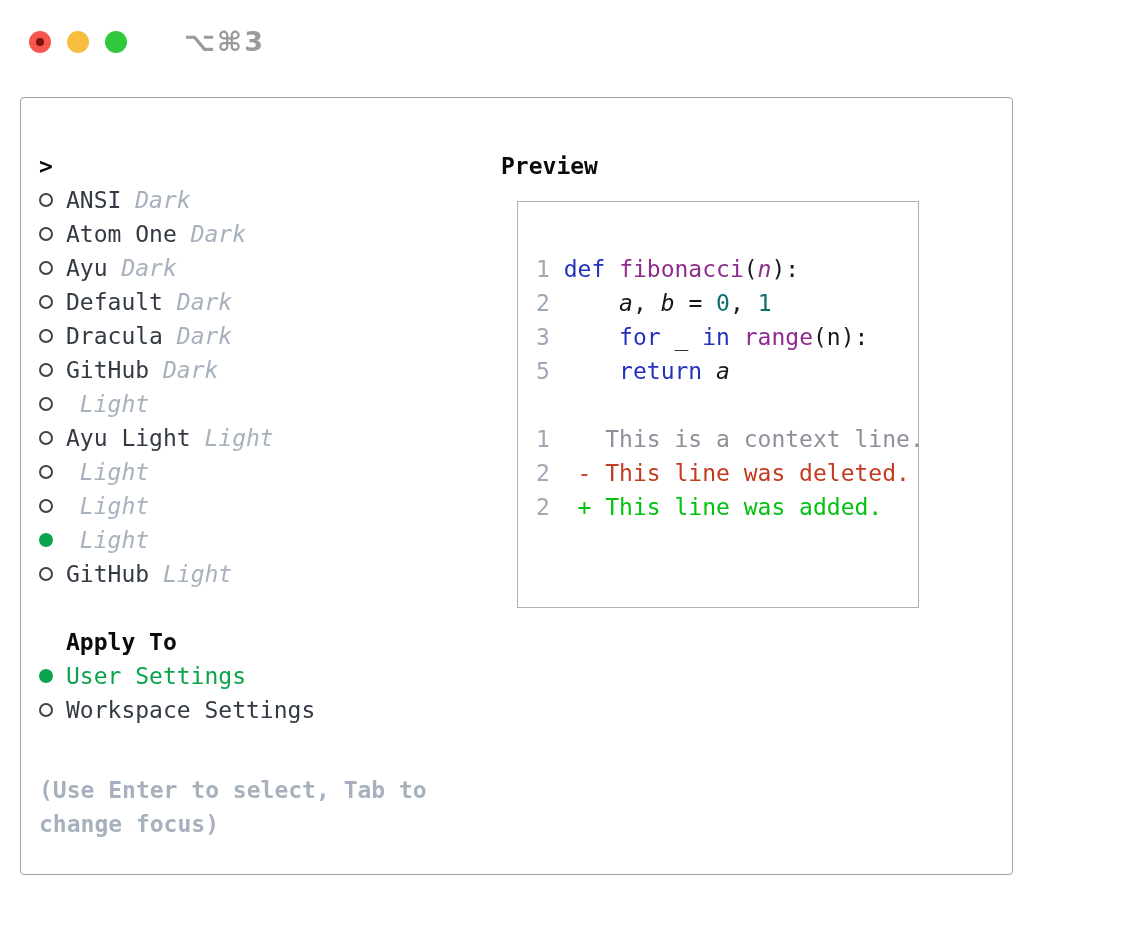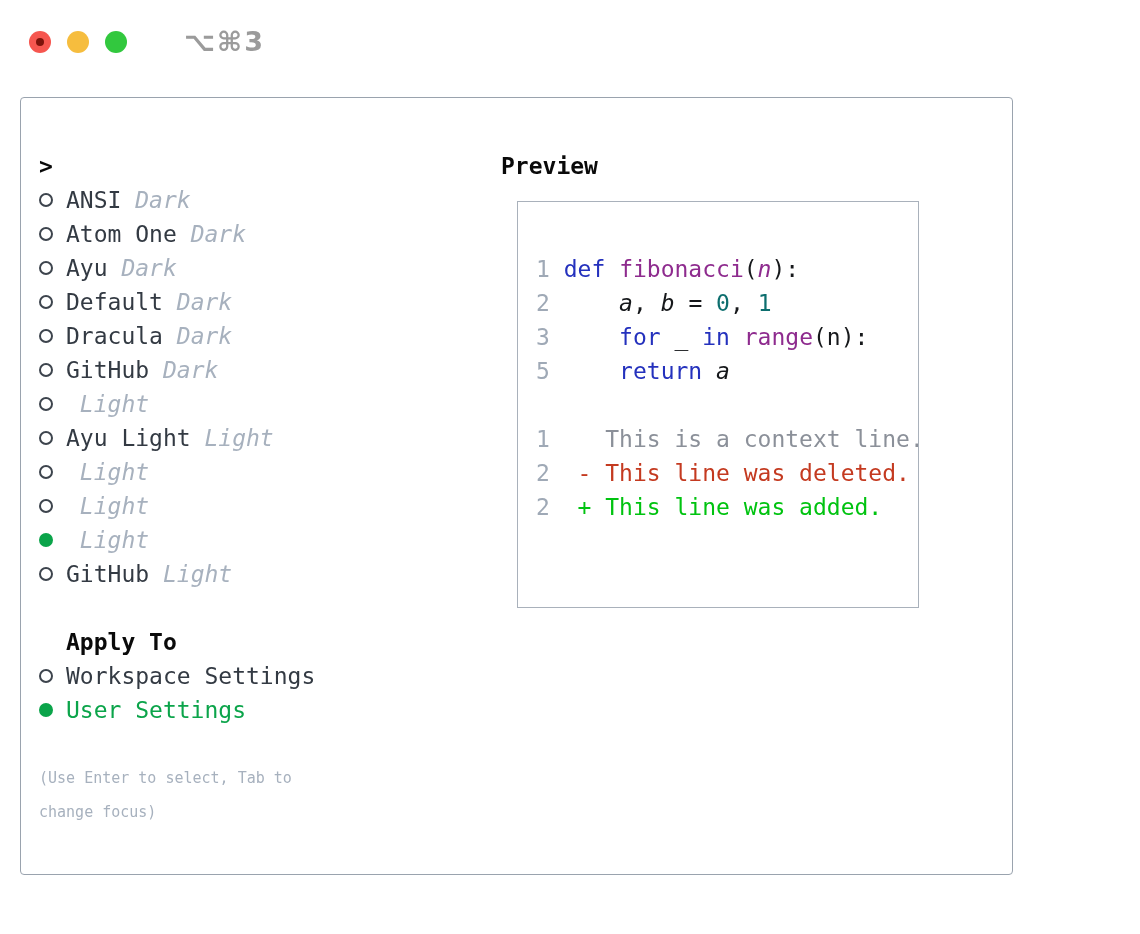--- a/index.html
+++ b/index.html
@@ -30,22 +30,22 @@
   .marker { width:27px; flex:none; display:flex; align-items:center; }
   .prompt { font-weight:700; color:var(--heading-text,#0a0a0a); display:inline; }
   .hdr   { font-weight:700; color:var(--heading-text,#0a0a0a); }
   .circle { width:14px; height:14px; border-radius:50%;
             border:2px solid var(--circle-ring,#3d444d); background:transparent; }
   .circle.sel { border-color:var(--accent-green,#0ba44a); background:var(--accent-green,#0ba44a); }
   .name { color:var(--list-text,#333a43);text-align:center; }
   .name.sel { color:var(--accent-green,#0ba44a); }
   .tag  { color:var(--tag-text,#a7b1be); margin-left:1ch;font-style:italic; }
 
-  .hint { margin-top:0; font-size:15px; line-height:34px; color:var(--hint-text,#a7b1be);
-          white-space:pre-line; }
+  .hint { margin-top:12px; font-size:23px; line-height:34px; color:var(--hint-text,#a7b1be);
+          white-space:pre-line;font-weight:bold; }
 
   
   .preview-box { margin-left:16px; margin-top:18px; width:402px; height:407px;
                  border:1.5px solid var(--preview-border,#a9b1bb);
                  padding:50px 0 0 18px; overflow:hidden; }
   .pline { white-space:pre; font-size:23px; line-height:34px; height:34px; }
   .tk-ln  { color:var(--line-number,#9fa9b6); }
   .tk-pl  { color:var(--code-plain,#16181b); }
   .tk-kw  { color:var(--code-keyword,#2431bd); }
   .tk-fn  { color:var(--code-function,#8e2b8e); }
@@ -86,22 +86,22 @@
         <div class="row"><span class="marker"><span class="circle"></span></span><span class="tag">Light</span></div>
         <div class="row"><span class="marker"><span class="circle sel"></span></span><span class="tag">Light</span></div>
         <div class="row"><span class="marker"><span class="circle"></span></span><span class="name">GitHub</span><span class="tag">Light</span></div>
       </div>
     <div class="blank"></div>
     <div class="row">
       <span class="marker"></span>
       <span class="hdr">Apply To</span>
     </div>
     <div id="apply-list">
+        <div class="row"><span class="marker"><span class="circle sel"></span></span><span class="name sel">User Settings</span></div>
         <div class="row"><span class="marker"><span class="circle"></span></span><span class="name">Workspace Settings</span></div>
-        <div class="row"><span class="marker"><span class="circle sel"></span></span><span class="name sel">User Settings</span></div>
       </div>
     <div class="blank"></div>
     <div class="hint">(Use Enter to select, Tab to
 change focus)</div>
   </div>
   <div class="col-right">
     <div class="row">
       <span class="hdr">Preview</span>
     </div>
     <div class="preview-box">

